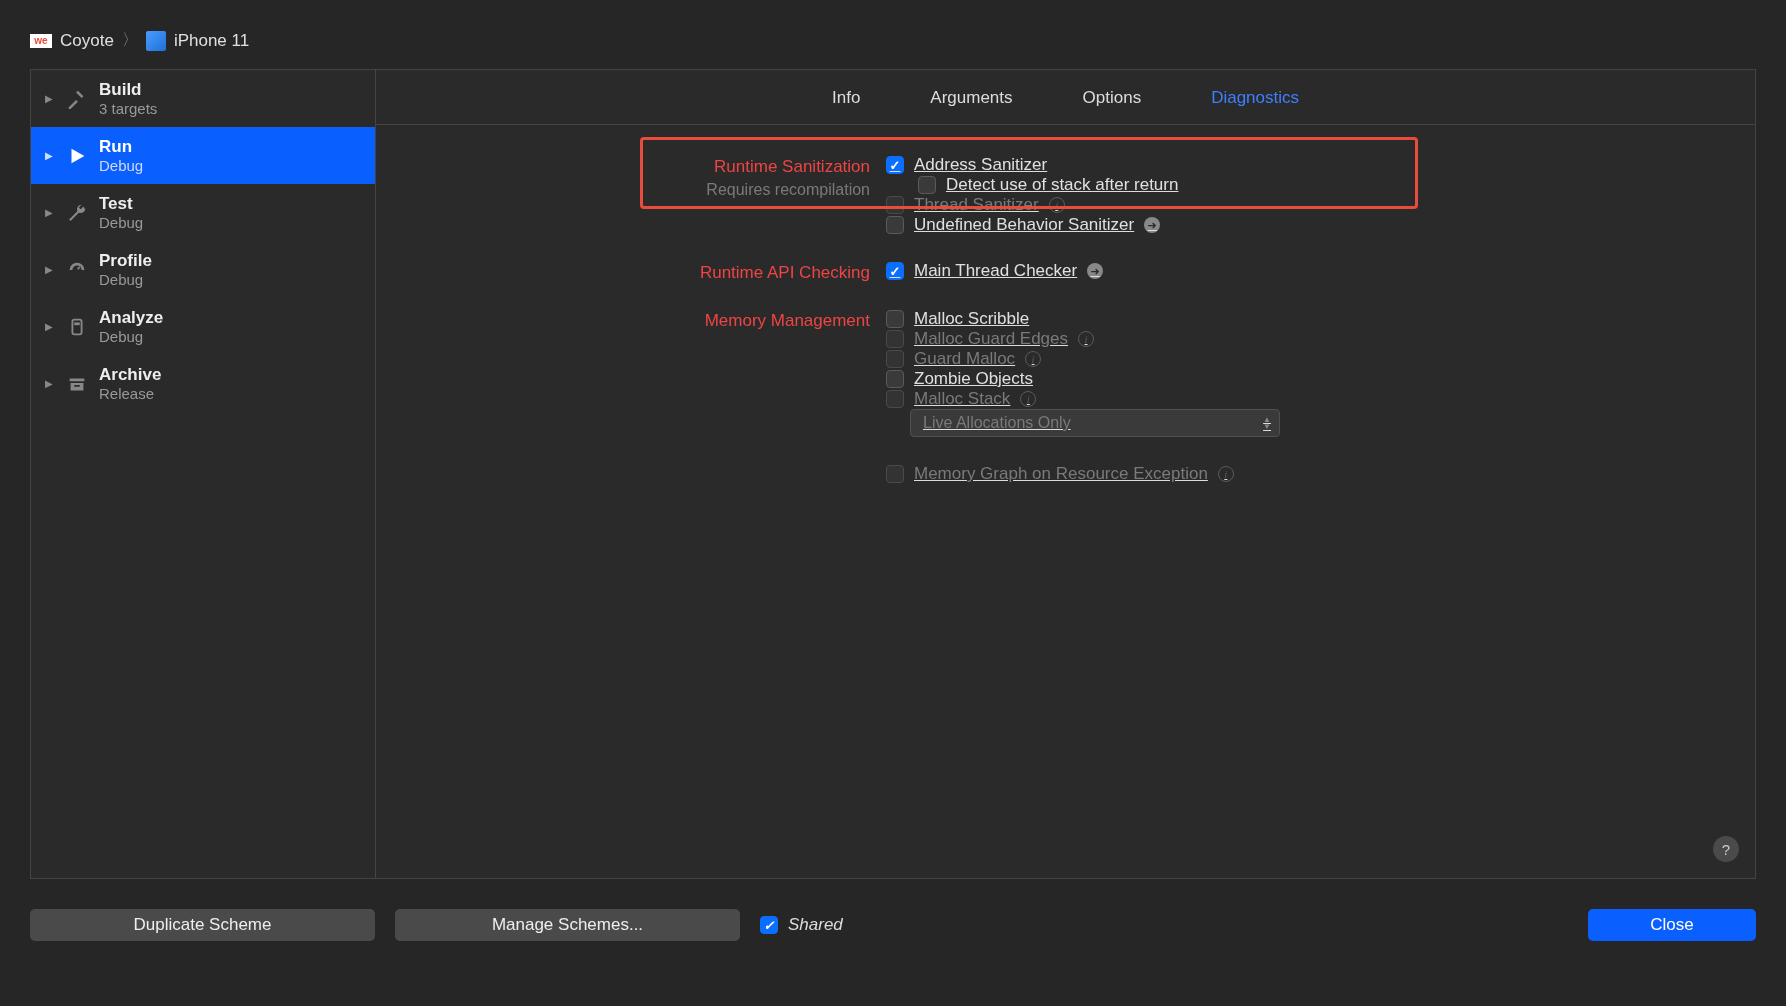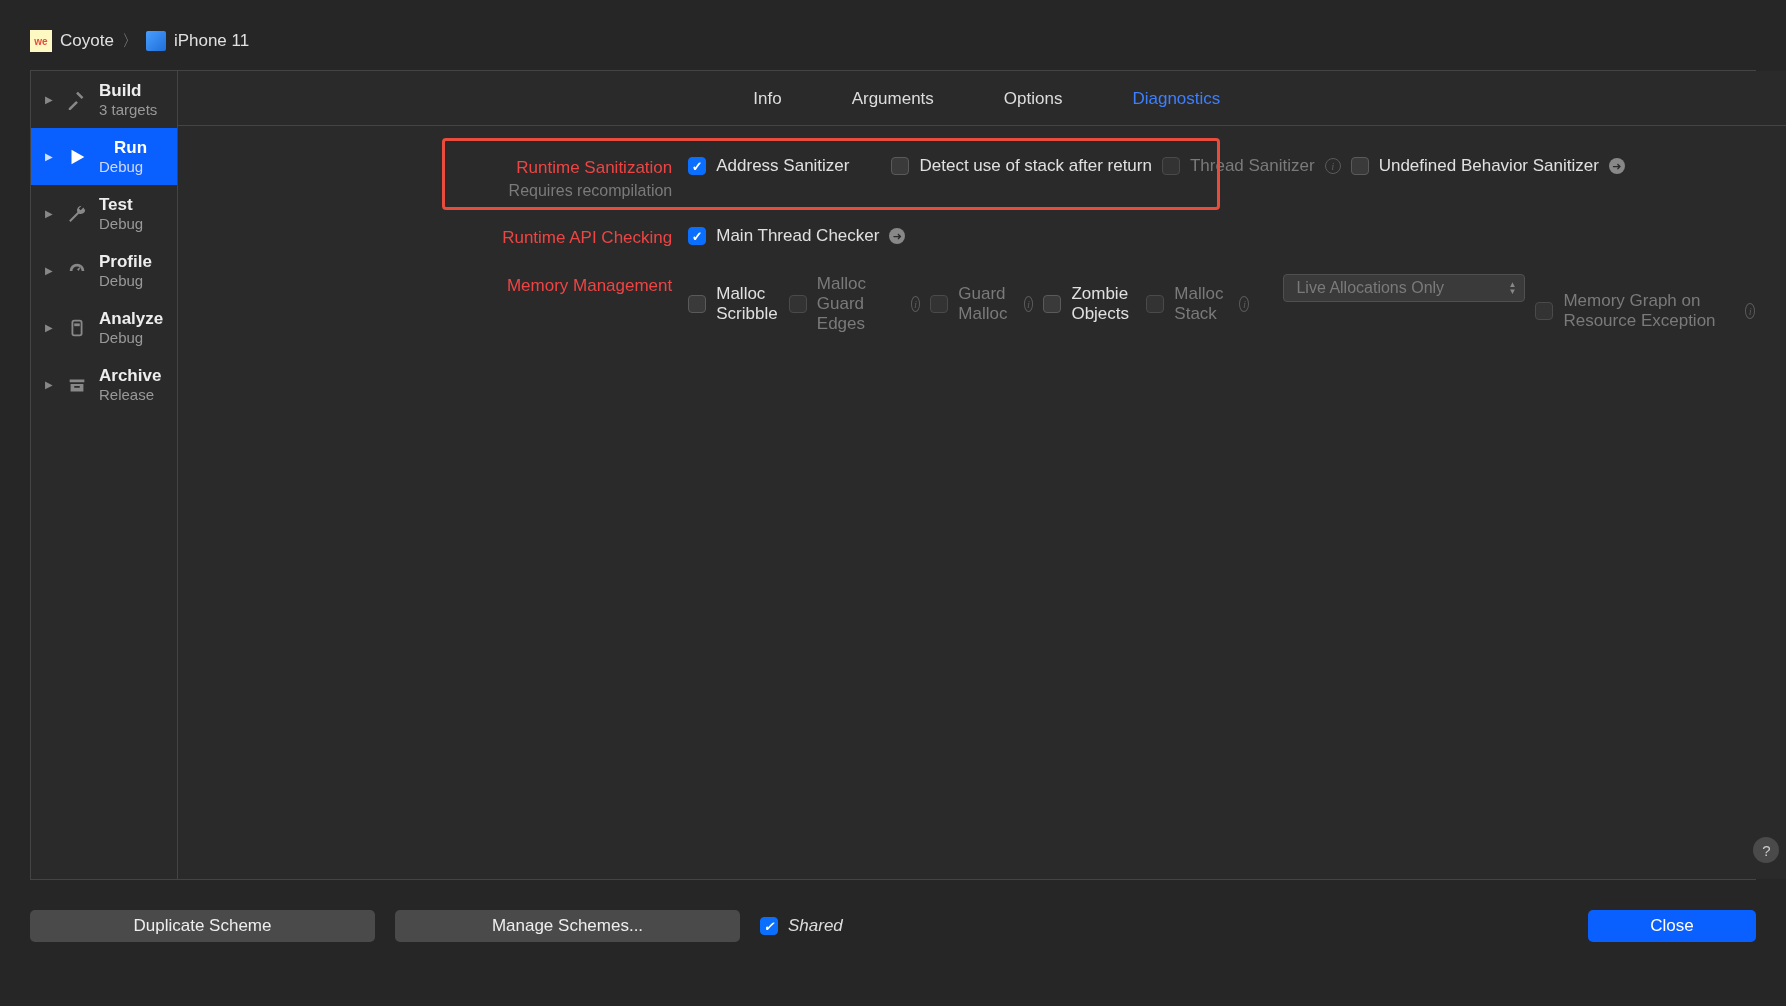--- a/index.html
+++ b/index.html
@@ -20,22 +20,22 @@
 }
 .breadcrumb {
   display: flex;
   align-items: center;
   gap: 8px;
   margin-bottom: 18px;
   font-size: 17px;
   color: #e0e0e0;
 }
 .breadcrumb .app-icon {
-  width: 22px; height: 22px;
-  background: #fef9c3;
+  width: 22px; height: 14px;
+  background: #ffffff;
   display: flex;
   align-items: center; justify-content: center;
   font-size: 10px;
   color: #e74c3c;
   font-weight: bold;
 }
 .breadcrumb .chevron { color: #888; font-size: 16px; }
 .breadcrumb .device-icon {
   width: 20px; height: 20px;
   background: linear-gradient(135deg, #4a9eff, #1e6fd9);
@@ -68,21 +68,21 @@
   width: 10px;
 }
 .sidebar-item.selected .disclosure { color: #cfe0ff; }
 .sidebar-item .action-icon {
   width: 24px; height: 24px;
   display: flex; align-items: center; justify-content: center;
 }
 .sidebar-item .action-icon svg { width: 22px; height: 22px; }
 .sidebar-item .labels { display: flex; flex-direction: column; justify-content: flex-end; }
 .sidebar-item .title { font-size: 17px; font-weight: 600; color: #eee; }
-.sidebar-item.selected .title { color: #fff; margin-left: 15px; }
+.sidebar-item.selected .title { color: #fff; }
 .sidebar-item .subtitle { font-size: 15px; color: #999; }
 .sidebar-item.selected .subtitle { color: #d0d8ff; }
 .content {
   flex: 1;
   position: relative;
   background: #2a2a2a;
 }
 .tabs {
   display: flex;
   justify-content: center;
@@ -115,22 +115,22 @@
   color: #ef4444;
 }
 .section-sublabel {
   font-size: 16px;
   color: #7a7a7a;
   margin-top: 4px;
 }
 .options-col {
   flex: 1;
   display: flex;
-  flex-direction: row;
-  gap: 10px;
+  flex-direction: column;
+  text-decoration: underline;
 }
 .option-row {
   display: flex;
   align-items: center;
   gap: 10px;
   font-size: 17px;
 }
 .option-row.indented { padding-left: 32px; }
 .checkbox {
   width: 18px; height: 18px;
@@ -420,21 +420,21 @@
                 <span class="option-label disabled">Malloc Stack</span>
                 <div class="info-icon disabled">i</div>
               </div>
               <div class="select-box">
                 <span>Live Allocations Only</span>
                 <div class="select-arrows">
                     <span>▲</span>
                     <span>▼</span>
                   </div>
               </div>
-              <div class="option-row" style="margin-top:14px">
+              <div class="option-row" style="margin-top:27px">
                 <div class="checkbox disabled"></div>
                 <span class="option-label disabled">Memory Graph on Resource Exception</span>
                 <div class="info-icon disabled">i</div>
               </div>
             </div>
           </div>
         </div>
       </div>
 
       <div class="highlight-box" style="top:67px; left:264px; width:778px; height:72px;"></div>

